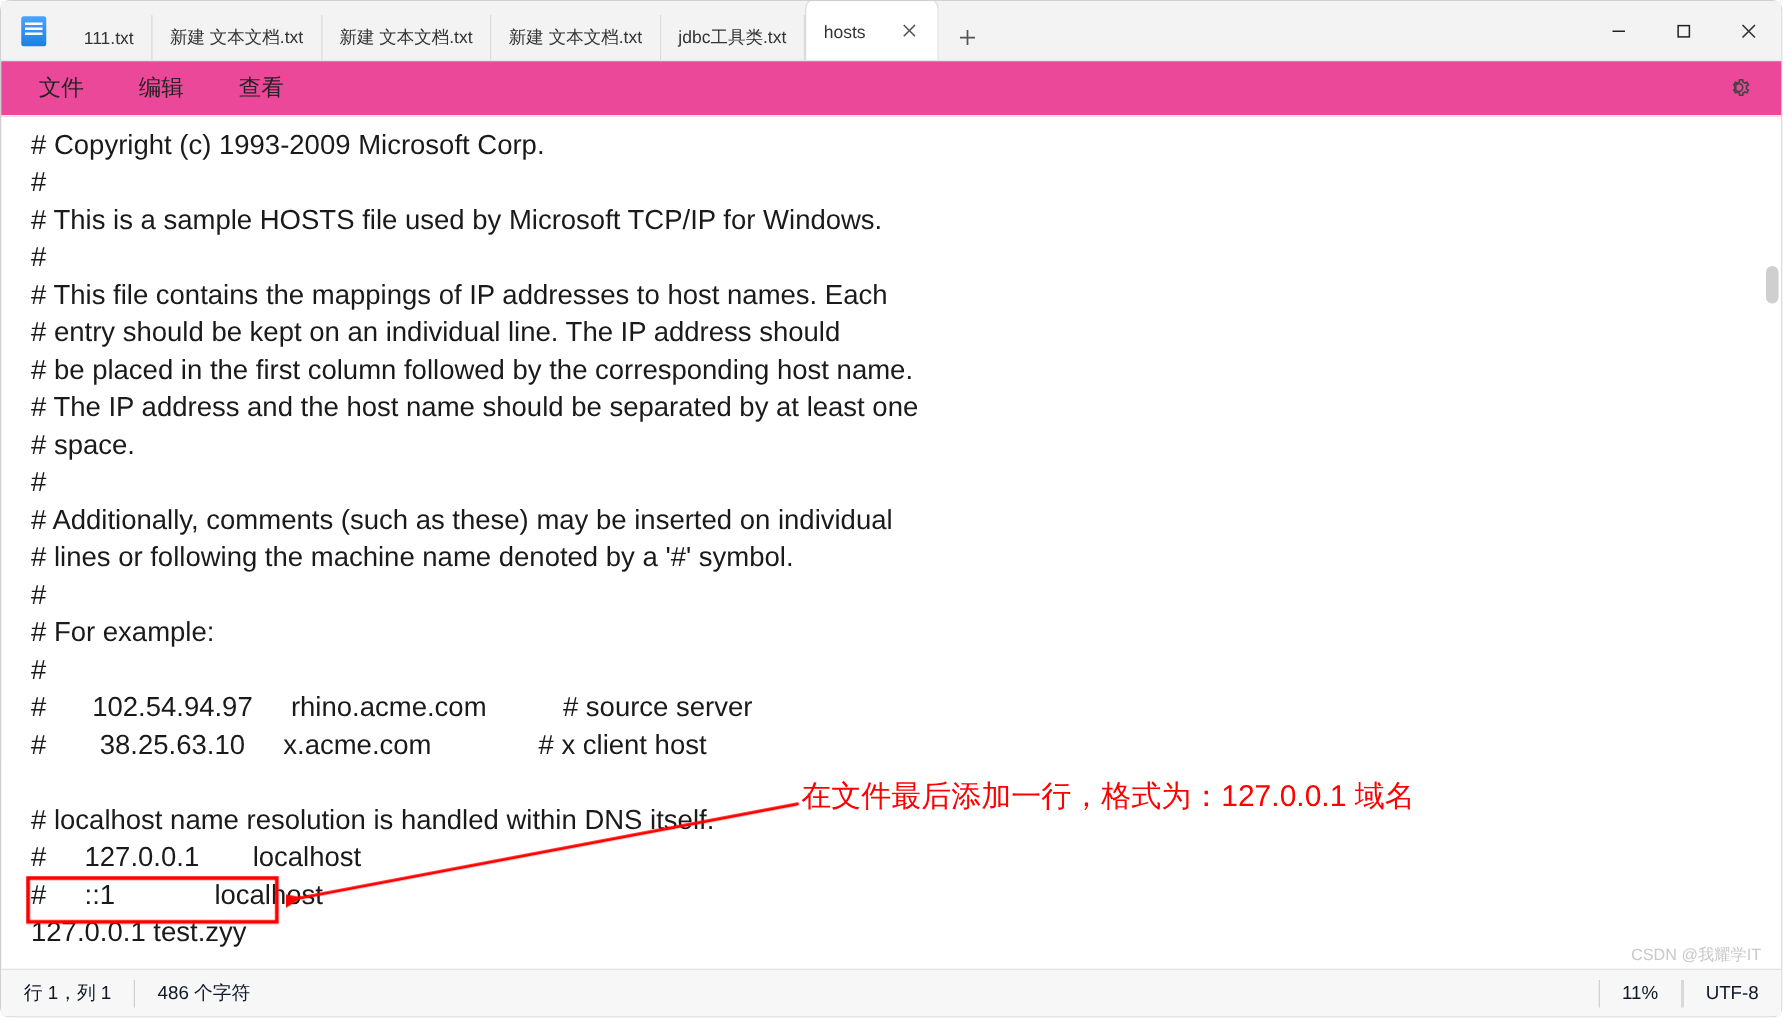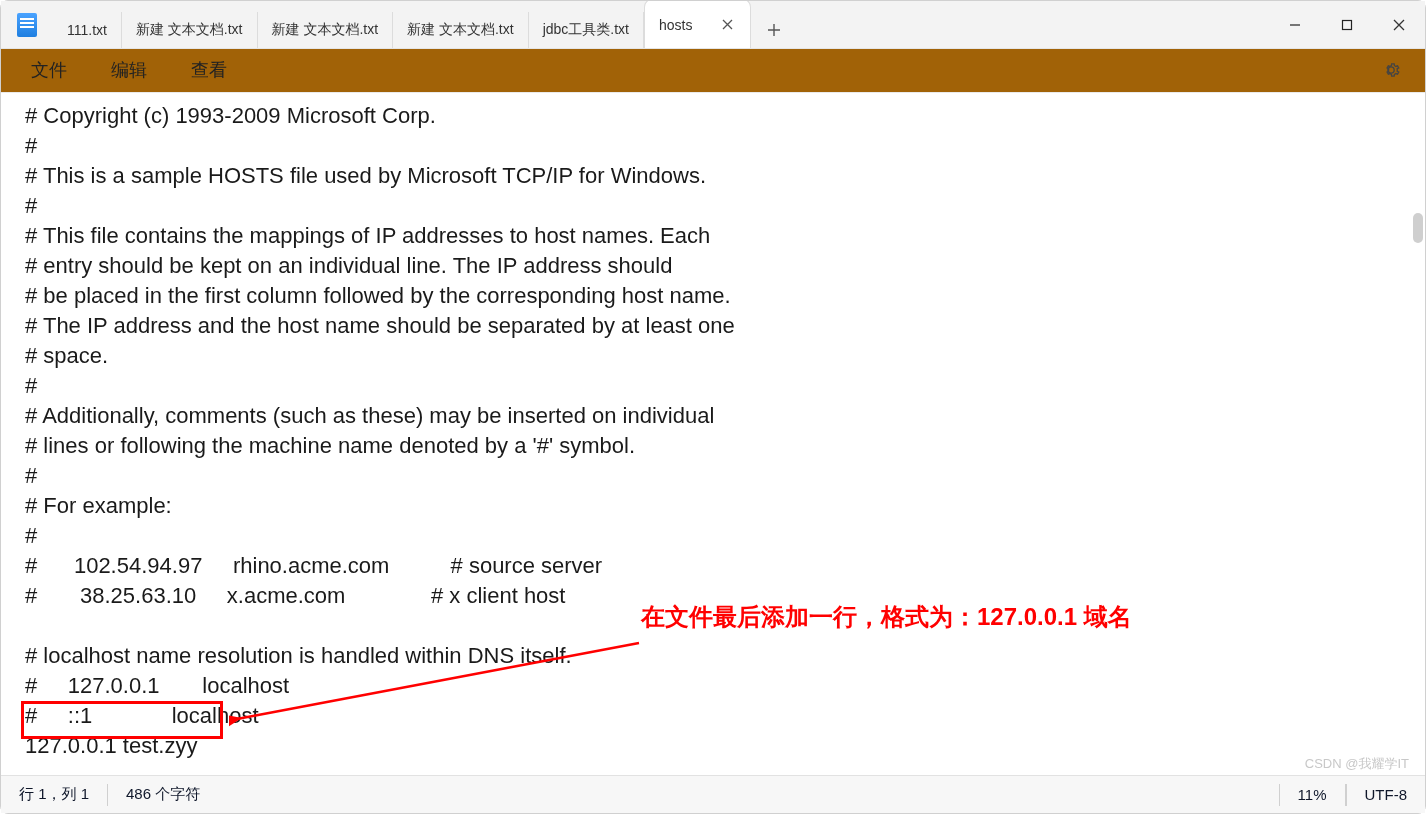--- a/index.html
+++ b/index.html
@@ -14,38 +14,38 @@
   .tabs { display: flex; flex: 1 1 auto; align-items: flex-end; overflow: hidden; padding-top: 6px; }
   .tab { height: 36px; display: flex; align-items: center; padding: 0 14px; font-size: 14px; color: #333; border-right: 1px solid #dcdcdc; cursor: pointer; position: relative; white-space: nowrap; }
   .tab.active { background: #ffffff; border: 1px solid #dcdcdc; border-bottom: none; border-radius: 8px 8px 0 0; margin-bottom: -1px; height: 50px; }
   .tab.active .tab-close { display:inline-flex; }
   .tab-close { width:18px; height:18px; margin-left:26px; display:none; align-items:center; justify-content:center; color:#555; font-size:14px; border-radius:3px; }
   .newtab { width: 38px; height: 36px; display:flex; align-items:center; justify-content:center; font-size:18px; color:#555; cursor:pointer; margin-left:4px;}
   .win-controls { display:flex; align-items:center; }
   .win-btn { width:52px; height:40px; display:flex; align-items:center; justify-content:center; color:#333; cursor:pointer; }
 
   
-  .menubar { height: 44px; display:flex; align-items:center; padding: 0 8px; background:#a16207; border-bottom:1px solid #eaeaea; }
+  .menubar { height: 44px; display:flex; align-items:center; padding: 0 8px; background:#ec4899; border-bottom:1px solid #eaeaea; }
   .menu-item { padding: 6px 22px; font-size:18px; color:#222; cursor:pointer; border-radius:4px; }
   .menubar-spacer { flex:1 1 auto; }
   .gear-btn { width:36px; height:36px; display:flex; align-items:center; justify-content:center; border-radius:4px; cursor:pointer; margin-right:8px; color:#444;}
 
   
   .editor-wrap { flex:1 1 auto; overflow:auto; position:relative; }
   .editor { padding: 8px 14px 20px 24px; font-size: 22px; line-height: 30px; color:#1a1a1a; font-family: "Segoe UI", "Microsoft YaHei", sans-serif; white-space: pre; }
 
   
   .statusbar { height:38px; display:flex; align-items:center; border-top:1px solid #e2e2e2; background:#f7f7f7; font-size:15px; color:#0f172a; }
   .status-cell { padding:0 18px; height:100%; display:flex; align-items:center; }
   .status-sep { width:1px; height:22px; background:#d0d0d0; }
   .status-spacer { flex:1 1 auto; }
 
   
   .ann-box { position:absolute; border:3px solid #ff0000; left:20px; top:700px; width:202px; height:38px; pointer-events:none; }
-  .ann-text { position:absolute; left:640px; top:600px; color:#ff0000; font-size:24px; white-space:nowrap; pointer-events:none;font-weight:bold; }
+  .ann-text { position:absolute; left:640px; top:620px; color:#ff0000; font-size:24px; white-space:nowrap; pointer-events:none; }
   .ann-arrow { position:absolute; left:228px; top:636px; width:415px; height:90px; pointer-events:none; }
   .watermark { position:absolute; right:16px; bottom:40px; font-size:13px; color:#c8c8c8; }
 
   .scrollbar-v { position:absolute; right:2px; top:120px; width:10px; height:30px; background:#cfcfcf; border-radius:5px; }
 </style>
 </head>
 <body>
 
 <div class="window">
 

